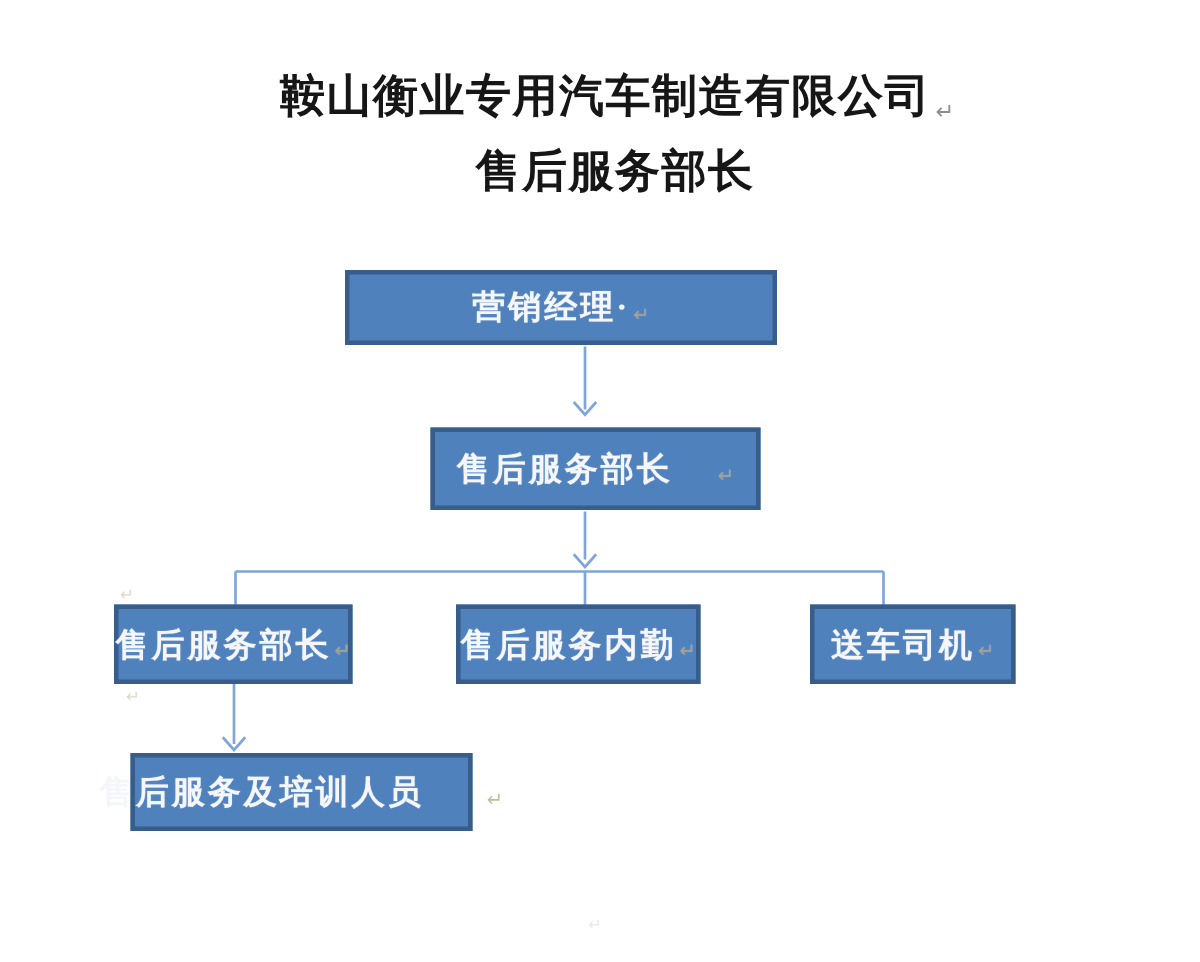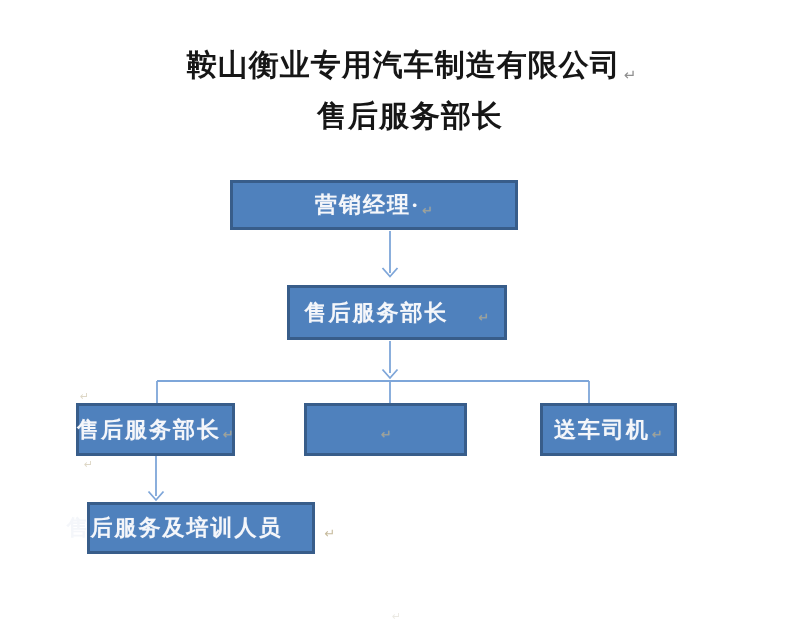--- a/index.html
+++ b/index.html
@@ -134,20 +134,21 @@
     <span>售后服务部长</span>
       <span class="ret ret-node">↵</span>
   </div>
 
   <div class="node n3">
     <span>售后服务部长</span>
       <span class="ret ret-node">↵</span>
   </div>
 
   <div class="node n4">
+    <span>售后服务内勤</span>
       <span class="ret ret-node">↵</span>
   </div>
 
   <div class="node n5">
     <span>送车司机</span>
       <span class="ret ret-node">↵</span>
   </div>
 
   <div class="node n6">
     <span>售后服务及培训人员</span>

